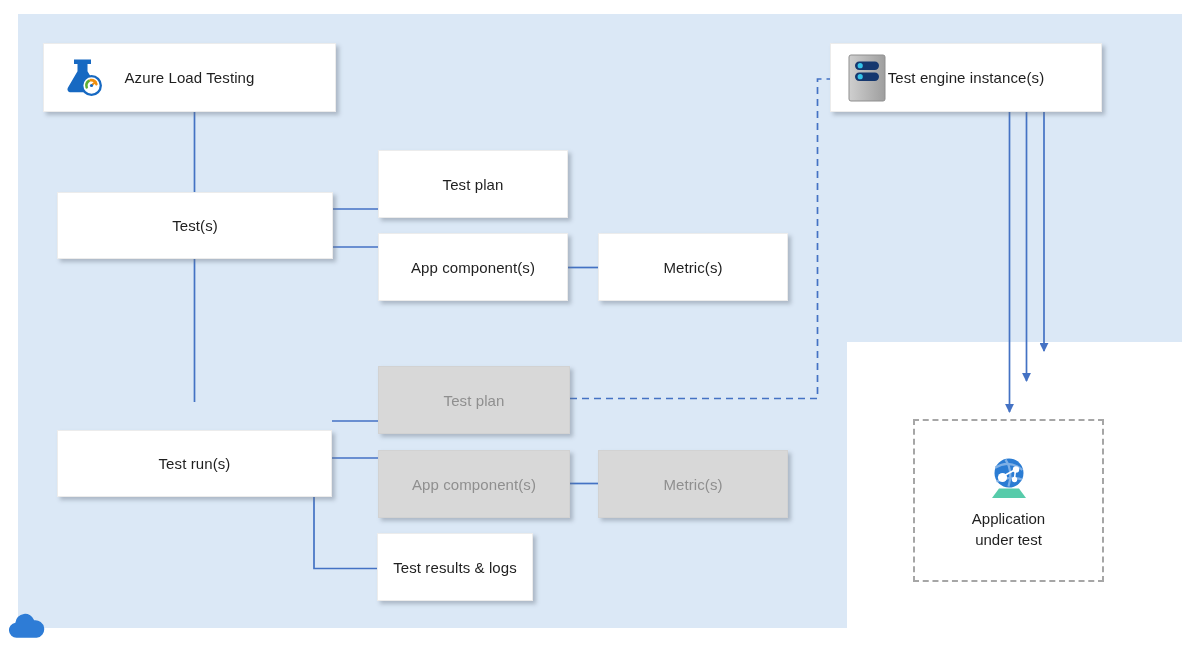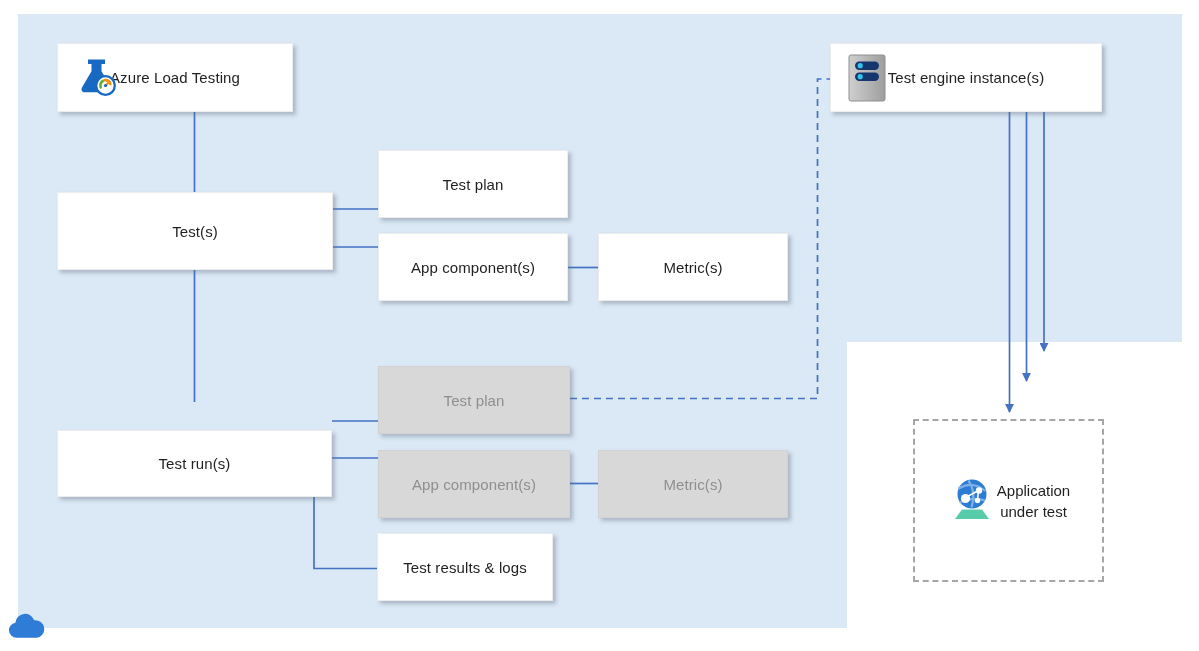--- a/index.html
+++ b/index.html
@@ -19,35 +19,35 @@
   svg.connectors{position:absolute;left:0;top:0;z-index:2;}
   .node{
     position:absolute;box-sizing:border-box;z-index:3;
     background:#ffffff;border:1px solid #ececec;
     box-shadow:3px 3px 4px rgba(100,110,125,.40);
     display:flex;align-items:center;justify-content:center;
     font-size:15px;color:#1f1f1f;letter-spacing:.1px;
   }
   .node.gray{background:#d8d8d8;border-color:#d2d2d2;color:#8f8f8f;}
   .node .icon{position:absolute;left:17px;top:50%;transform:translateY(-50%);line-height:0;}
-  #node-azure   {left:57px; top:43px;  width:236px;height:69px;}
+  #node-azure   {left:43px; top:43px;  width:293px;height:69px;}
   #node-engine  {left:830px;top:43px;  width:272px;height:69px;}
-  #node-tests   {left:57px; top:192px; width:276px;height:78px;}
+  #node-tests   {left:57px; top:192px; width:276px;height:67px;}
   #node-plan1   {left:378px;top:150px; width:190px;height:68px;}
   #node-comp1   {left:378px;top:233px; width:190px;height:68px;}
   #node-metric1 {left:598px;top:233px; width:190px;height:68px;}
   #node-runs    {left:57px; top:402px; width:275px;height:67px;margin-top:28px;}
   #node-plan2   {left:378px;top:366px; width:192px;height:68px;}
   #node-comp2   {left:378px;top:450px; width:192px;height:68px;}
   #node-metric2 {left:598px;top:450px; width:190px;height:68px;}
-  #node-results {left:377px;top:533px; width:176px;height:68px;}
+  #node-results {left:377px;top:533px; width:156px;height:68px;}
   .dashed-box{
     position:absolute;left:913px;top:419px;width:191px;height:163px;z-index:3;
     box-sizing:border-box;border:2px dashed #a6a6a6;background:#ffffff;
-    display:flex;flex-direction:row;align-items:center;justify-content:center;
+    display:flex;flex-direction:column;align-items:center;justify-content:center;
     font-size:15px;color:#1f1f1f;
   }
   .dashed-box .app-icon{line-height:0;margin-bottom:8px;}
   .app-label{text-align:center;line-height:21px;}
   .cloud-wrap{position:absolute;left:7px;top:610px;z-index:4;line-height:0;}
 </style>
 </head>
 <body>
 
 <div class="canvas"></div>

